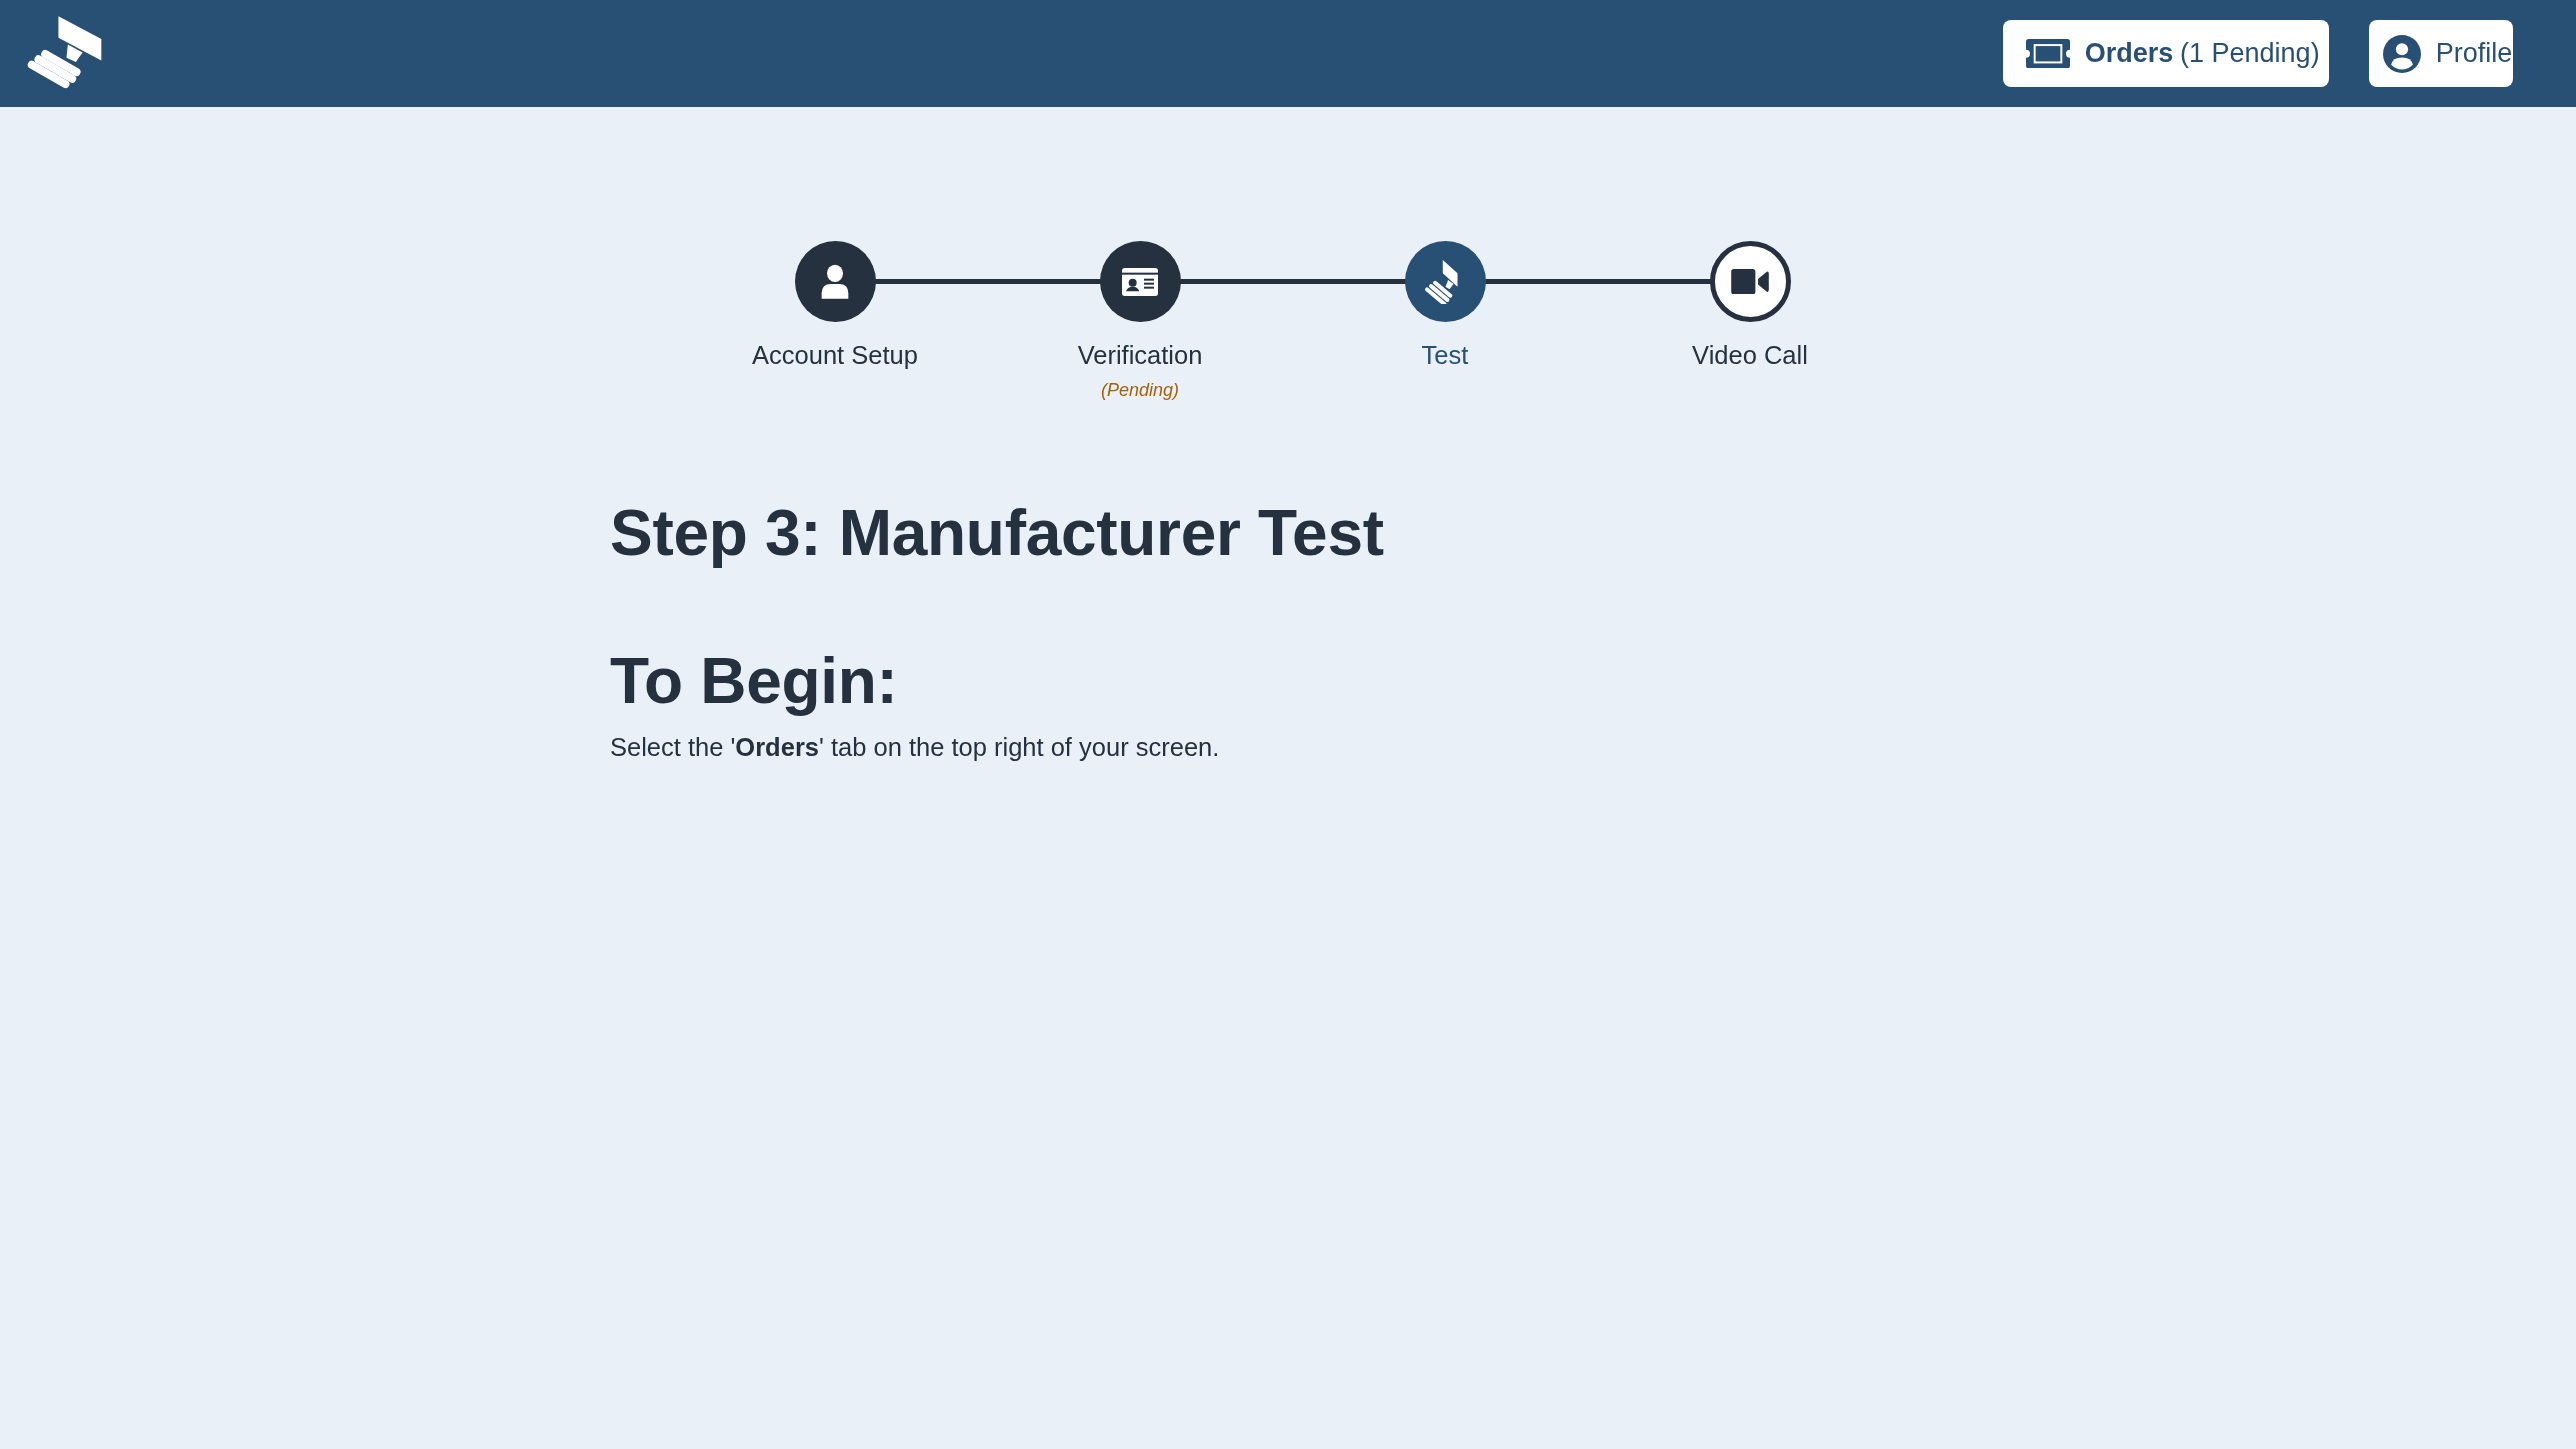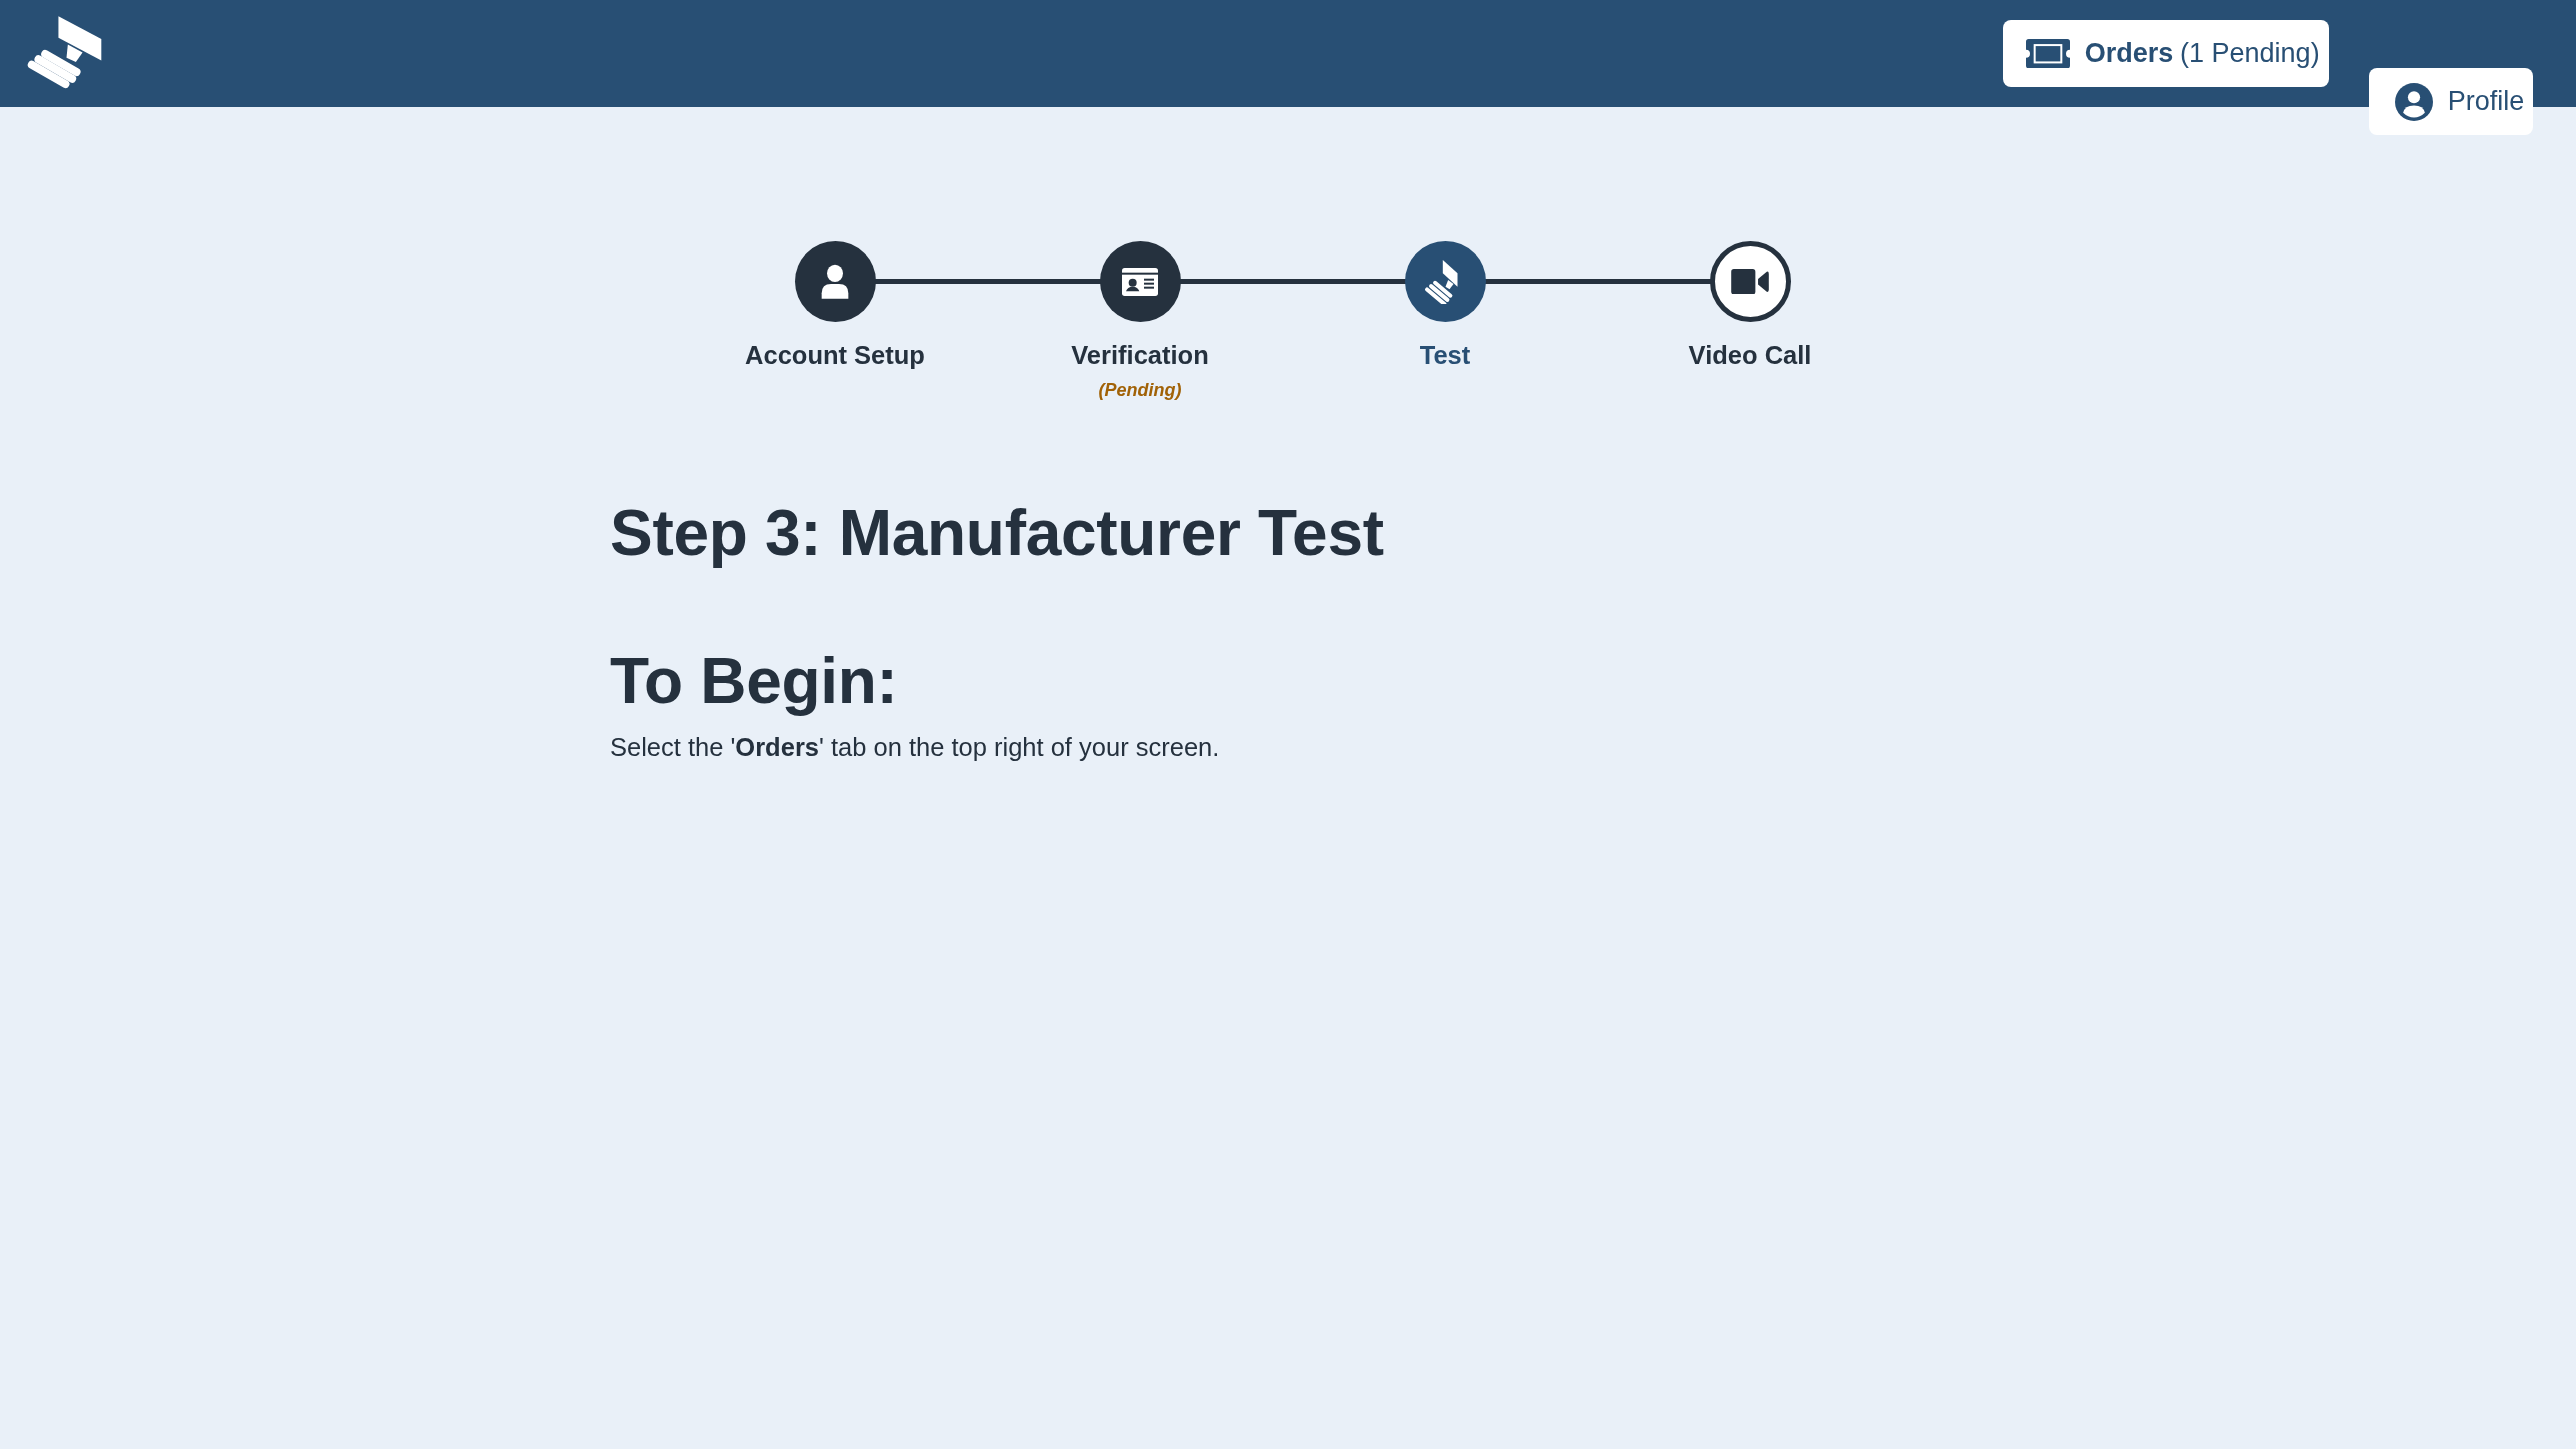--- a/index.html
+++ b/index.html
@@ -39,35 +39,33 @@
     font-size: 27px;
     cursor: pointer;
   }
   .orders-btn {
     left: 2003px;
     width: 326px;
     padding-left: 23px;
   }
   .profile-btn {
     left: 2369px;
-    width: 164px;
-    padding-left: 26px;
-    margin-top: 48px;
+    width: 144px;
+    padding-left: 14px;
   }
   .hdr-btn .icon { display: inline-block; margin-right: 14.8px; }
   .hdr-btn .bold { font-weight: bold; }
   .hdr-btn .light { margin-left: 6.7px; }
 
   
   .stepper {
     position: absolute;
     left: 0; top: 0;
     width: 2576px;
     height: 470px;
-    font-weight: bold;
   }
   .step-line {
     position: absolute;
     top: 279px;
     left: 835px;
     width: 914px;
     height: 5.4px;
     background: #25313e;
   }
   .step {

